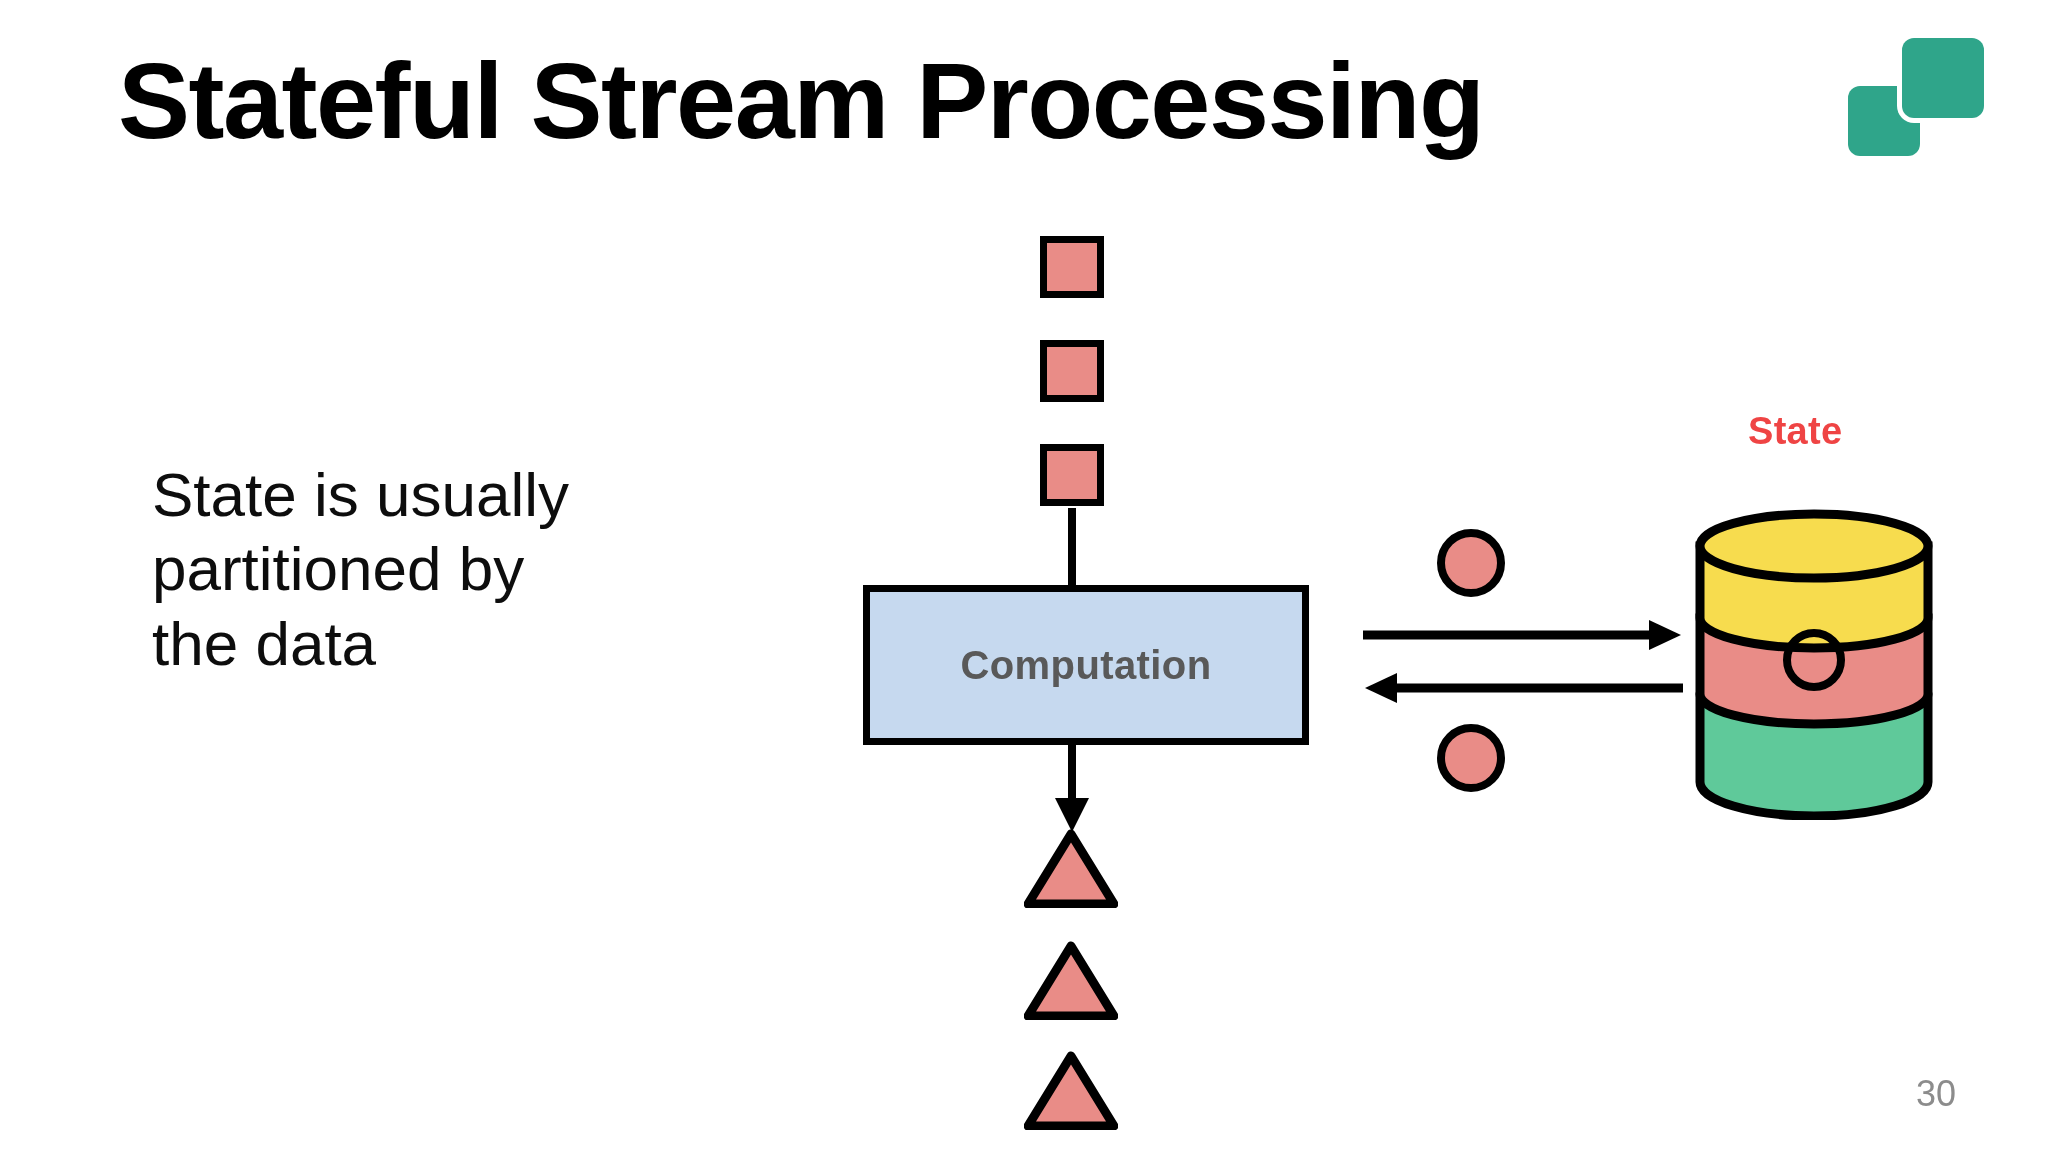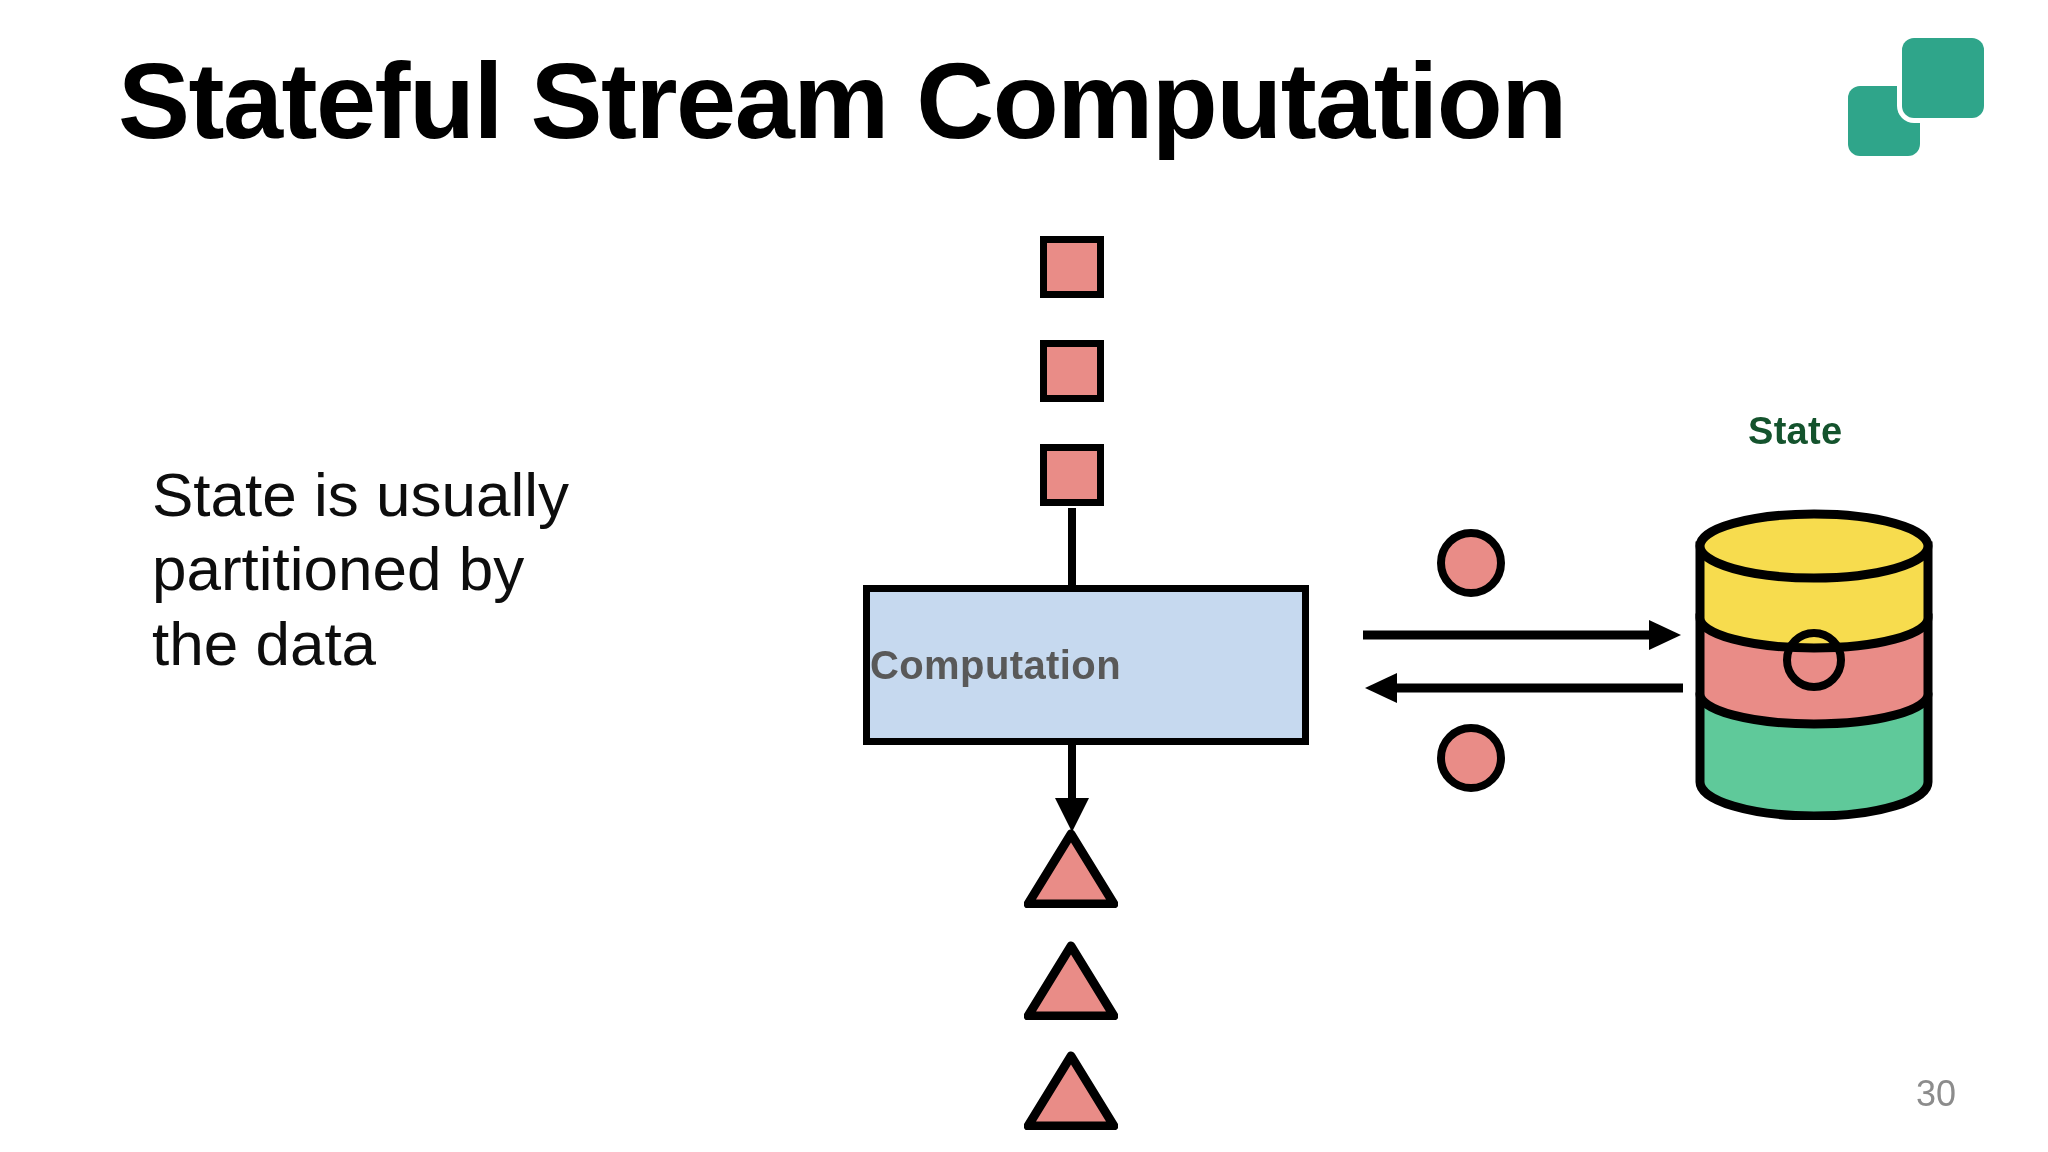--- a/index.html
+++ b/index.html
@@ -97,20 +97,21 @@
     position: absolute;
     left: 863px;
     top: 585px;
     width: 446px;
     height: 160px;
     background: #C6D9EF;
     border: 7px solid #000000;
     box-sizing: border-box;
     display: flex;
     align-items: center;
+    justify-content: center;
   }
   #comp-label {
     font-size: 40px;
     font-weight: 700;
     color: #595959;
     letter-spacing: 0.4px;
   }
 
   
   #line-in {
@@ -130,21 +131,21 @@
     height: 92px;
   }
 
   
   #state-label {
     position: absolute;
     left: 1748px;
     top: 410px;
     font-size: 38px;
     font-weight: 700;
-    color: #14532d;
+    color: #ef4444;
     letter-spacing: 0.3px;
   }
 
   .circle-msg {
     position: absolute;
     width: 68px;
     height: 68px;
     border-radius: 50%;
     background: #E98C87;
     border: 8px solid #000000;
@@ -184,21 +185,21 @@
     font-size: 36px;
     color: #8c8c8c;
     font-weight: 400;
   }
 </style>
 </head>
 <body>
 
 <div id="slide">
 
-  <div id="slide-title">Stateful Stream Computation</div>
+  <div id="slide-title">Stateful Stream Processing</div>
 
   <div id="logo">
     <div class="sq sq-back"></div>
     <div class="sq sq-front"></div>
   </div>
 
   <div id="body-text">
     <span class="ln">State is usually</span>
     <span class="ln">partitioned by</span>
     <span class="ln">the data</span>

